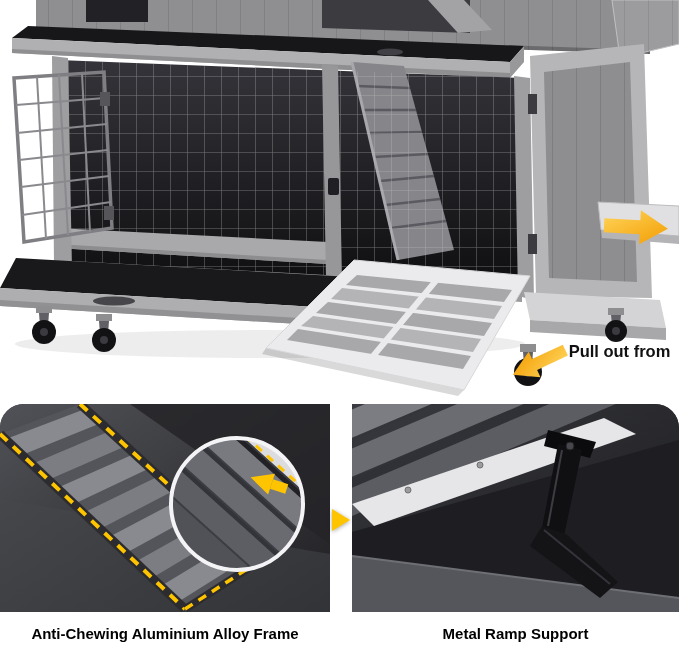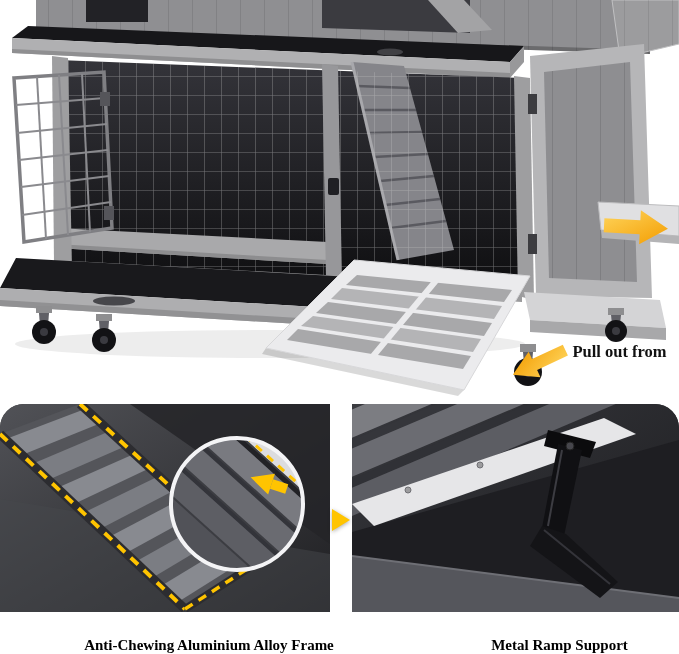--- a/index.html
+++ b/index.html
@@ -1,39 +1,39 @@
 <!DOCTYPE html>
 <html style="--accent: #FFC400;"><head>
 <meta charset="utf-8">
 <style>
   html,body{margin:0;padding:0;}
   body{
     width:679px;height:654px;position:relative;overflow:hidden;
     background:#ffffff;
     font-family:"Liberation Sans", sans-serif;
   }
-  .stage{position:absolute;inset:0;font-family:Liberation Serif, serif;}
+  .stage{position:absolute;inset:0;}
   svg{display:block;}
   .accent-fill{fill:var(--accent,#FFC400);}
   .accent-stroke{stroke:var(--accent,#FFC400);}
 
   .pullout-label{
     position:absolute;left:560px;top:341px;width:119px;
     text-align:center;font-weight:700;font-size:16.5px;line-height:1.32;
     color:#111111;
   }
 
   .panel{position:absolute;top:404px;height:208px;overflow:hidden;background:#2a2a2d;}
   .panel.left{left:0;width:330px;border-top-left-radius:24px;}
   .panel.right{left:352px;width:327px;border-top-right-radius:24px;}
 
   .next-arrow{position:absolute;left:329px;top:506px;width:24px;height:28px;
     filter:drop-shadow(0 1px 2px rgba(0,0,0,0.35));}
 
-  .caption-row{position:absolute;top:612px;height:42px;display:flex;align-items:flex-end;background:#ffffff;margin-left:44px;}
+  .caption-row{position:absolute;top:612px;height:42px;display:flex;align-items:center;background:#ffffff;}
   .caption-row.left{left:0;width:330px;}
   .caption-row.right{left:352px;width:327px;}
   .accent-bar{width:8px;background:var(--accent,#FFC400);}
   .caption-text{
     flex:1;display:flex;align-items:center;justify-content:center;
     font-weight:700;font-size:15px;color:#000000;padding:0 4px;text-align:center;
   }
 </style>
 </head>
 <body>

